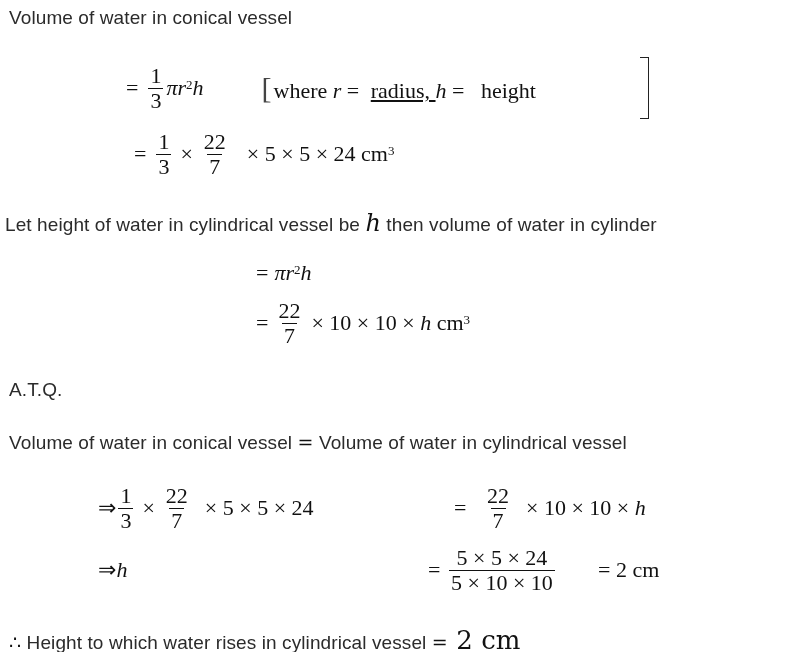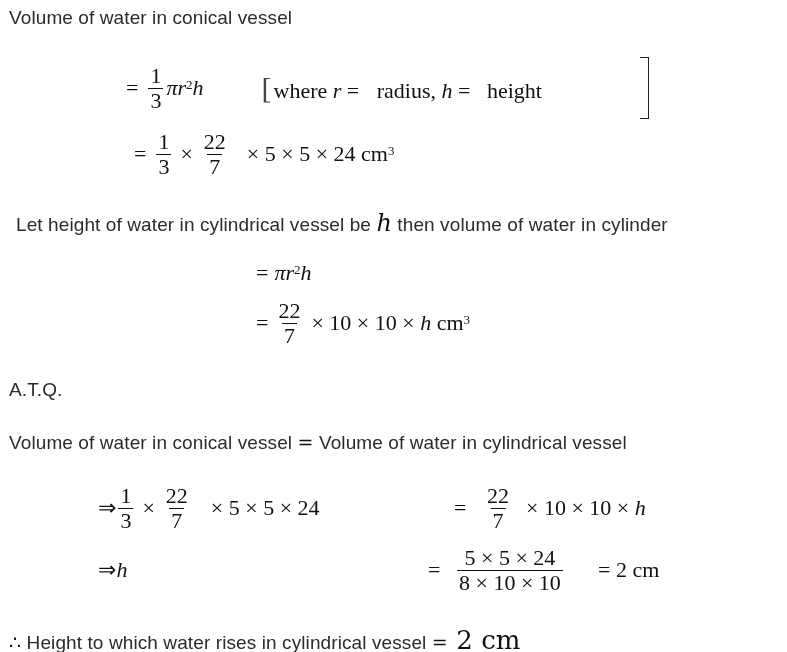--- a/index.html
+++ b/index.html
@@ -26,41 +26,41 @@
   <div class="math" style="left:126px; top:58px; height:60px;">
     <span>=</span>
     <span class="frac" style="margin-left:10px;">
       <span class="num">1</span>
       <span class="den">3</span>
     </span>
     <span class="it">πr</span>
       <sup>2</sup>
       <span class="it">h</span>
     <span style="margin-left:58px;">
-      <span class="bracket-l">[</span><span>where </span><span class="it">r</span><span> = </span><span style="margin-left:12px;">radius, </span><span class="it">h</span><span> = </span><span style="margin-left:11px;">height</span>
+      <span class="bracket-l">[</span><span>where </span><span class="it">r</span><span> = </span><span style="margin-left:6px;text-decoration:underline;">radius, </span><span class="it">h</span><span> = </span><span style="margin-left:11px;">height</span>
     </span>
   </div>
   <div class="bracket-r"></div>
 
   <div class="math" style="left:134px; top:124px; height:60px;">
     <span>=</span>
     <span class="frac" style="margin-left:10px;">
       <span class="num">1</span>
       <span class="den">3</span>
     </span>
     <span class="op">×</span>
     <span class="frac">
       <span class="num">22</span>
       <span class="den">7</span>
     </span>
     <span style="margin-left:16px;">× 5 × 5 × 24 cm</span>
       <sup>3</sup>
   </div>
 
-  <div class="txt" style="left:16px; top:209px;">
+  <div class="txt" style="left:5px; top:209px;">
     <span>Let height of water in cylindrical vessel be </span><span class="m it" style="font-size:24px;">h</span><span> then volume of water in cylinder</span>
   </div>
 
   <div class="math" style="left:256px; top:258px; height:30px;">
     <span>=</span>
     <span class="it" style="margin-left:6px;">πr</span>
       <sup>2</sup>
       <span class="it">h</span>
   </div>
 
@@ -86,36 +86,36 @@
     <span>⇒</span>
     <span class="frac" style="margin-left:2px;">
       <span class="num">1</span>
       <span class="den">3</span>
     </span>
     <span class="op">×</span>
     <span class="frac">
       <span class="num">22</span>
       <span class="den">7</span>
     </span>
-    <span style="margin-left:18px;">× 5 × 5 × 24</span>
+    <span style="margin-left:12px;">× 5 × 5 × 24</span>
     <span style="position:absolute; left:356px;">=</span>
     <span class="frac" style="position:absolute; left:384px;">
       <span class="num">22</span>
       <span class="den">7</span>
     </span>
     <span style="position:absolute; left:428px; white-space:pre;"><span>× 10 × 10 × </span><span class="it">h</span></span>
   </div>
 
   <div class="math" style="left:98px; top:540px; height:60px; width:600px;">
     <span>⇒</span>
       <span class="it">h</span>
     <span style="position:absolute; left:330px;">=</span>
-    <span class="frac" style="position:absolute; left:356px;justify-content:flex-end;">
+    <span class="frac" style="position:absolute; left:348px;justify-content:flex-end;">
       <span class="num">5 × 5 × 24</span>
-      <span class="den">8 × 10 × 10</span>
+      <span class="den">5 × 10 × 10</span>
     </span>
     <span style="position:absolute; left:500px;">= 2 cm</span>
   </div>
 
   <div class="txt" style="left:9px; top:625px;">
     <span class="m">∴</span><span> Height to which water rises in cylindrical vessel </span><span class="m">=</span><span class="m" style="font-size:26px;"> 2 cm</span>
   </div>
 
 </div>
 

